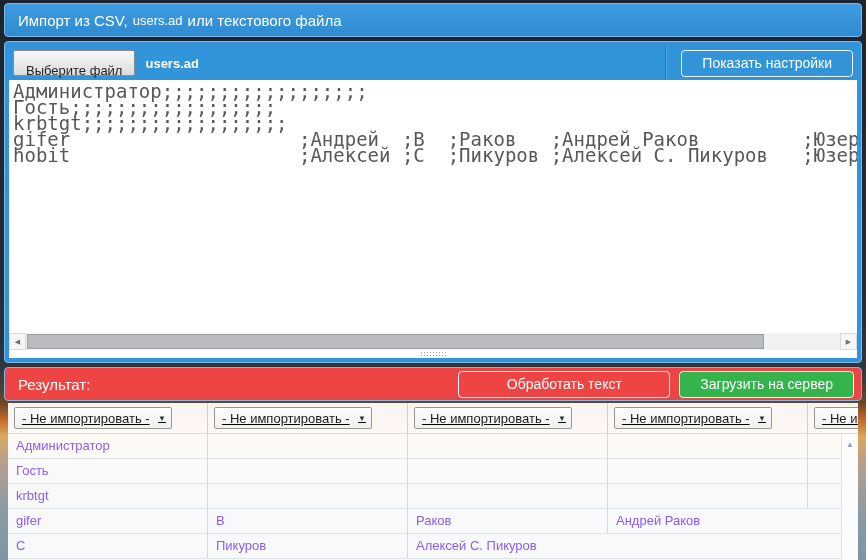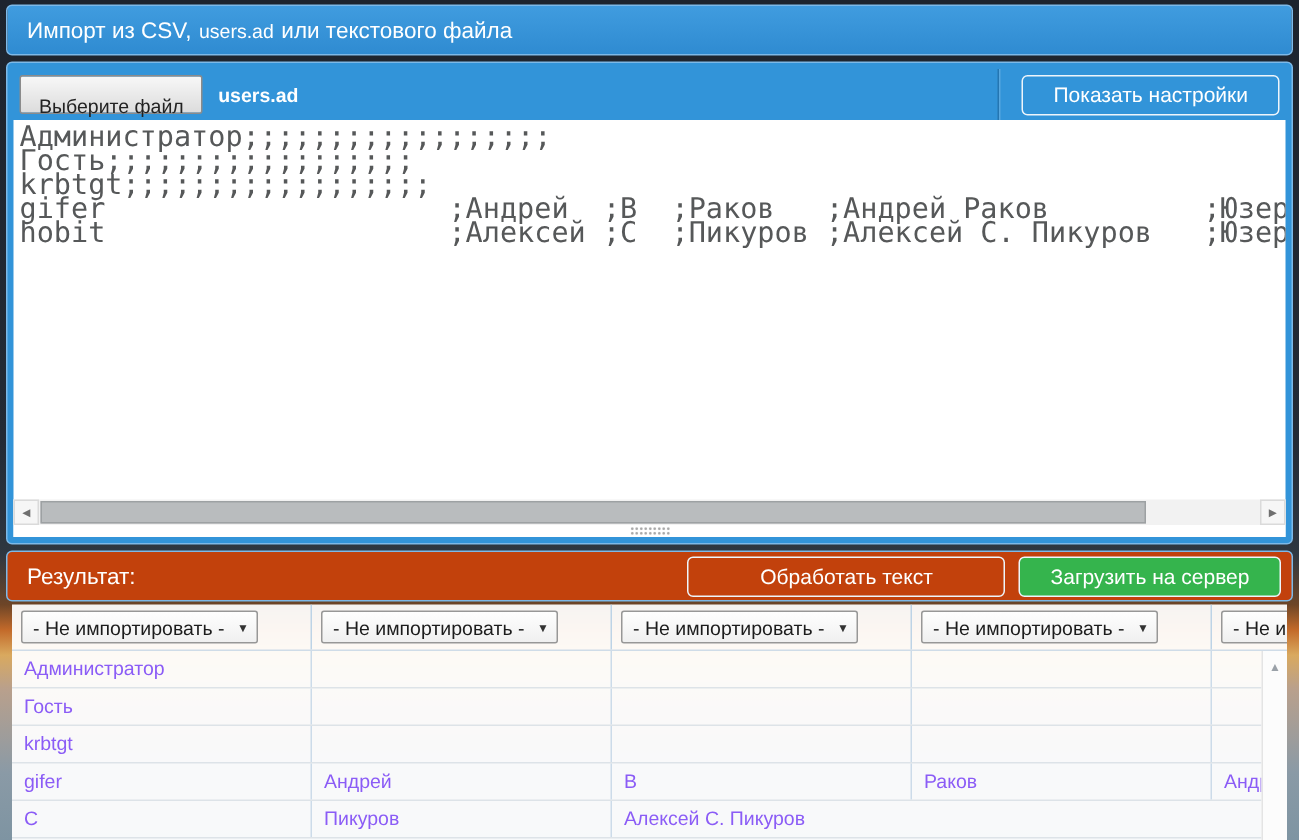--- a/index.html
+++ b/index.html
@@ -70,35 +70,35 @@
   .grip {
     width:27px; height:6px; cursor:row-resize;
     background-image:radial-gradient(#a6a6a6 38%, transparent 42%);
     background-size:3px 3px;
   }
 
   
   .result-bar {
     flex:0 0 34px; margin-bottom:2px;
     border:1px solid #7db9e8; border-radius:4px;
-    background:#c2410c;
+    background:#ef4444;
     display:flex; align-items:center;
     padding:0 7px 0 13px; color:#fff; font-size:15px;
   }
   .result-bar .ghost-btn { margin-left:9px; }
   .process-btn { min-width:212px; }
   .upload-btn { min-width:172px; background:#35b44d; }
 
   
   .table-area {
     flex:1; min-height:0; margin:0 4px; overflow:hidden;
     background:rgba(255,255,255,.94);
     display:flex; flex-direction:column;
   }
-  .selects-row { flex:0 0 31px; display:flex; align-items:flex-start; border-bottom:1px solid #cfdce8; }
+  .selects-row { flex:0 0 31px; display:flex; align-items:flex-start; border-bottom:1px solid #cfdce8;text-decoration:underline; }
   .sel-cell { width:200px; align-self:stretch; display:flex; align-items:center;
               border-right:1px solid #bdd3e6; padding-left:6px; overflow:hidden; }
   .sel-cell:last-child { flex:1; border-right:none; }
   .select-box {
     flex:0 0 158px; width:158px; height:22px; cursor:pointer;
     border:1px solid #979797; border-radius:2px;
     background:linear-gradient(#fefefe,#f0f0f0);
     display:inline-flex; align-items:center; justify-content:space-between;
     padding:0 5px 0 7px; font-size:13px; color:#1c1c1c; white-space:nowrap;
   }
@@ -222,21 +222,20 @@
         </div>
         <div class="t-row">
           <span class="t-cell">krbtgt</span>
           <span class="t-cell"></span>
           <span class="t-cell"></span>
           <span class="t-cell"></span>
           <span class="t-cell"></span>
         </div>
         <div class="t-row">
           <span class="t-cell">gifer</span>
-          <span class="t-cell">Андрей</span>
           <span class="t-cell">В</span>
           <span class="t-cell">Раков</span>
           <span class="t-cell">Андрей Раков</span>
         </div>
         <div class="t-row">
           <span class="t-cell">С</span>
           <span class="t-cell">Пикуров</span>
           <span class="t-cell">Алексей С. Пикуров</span>
         </div>
       </div>

